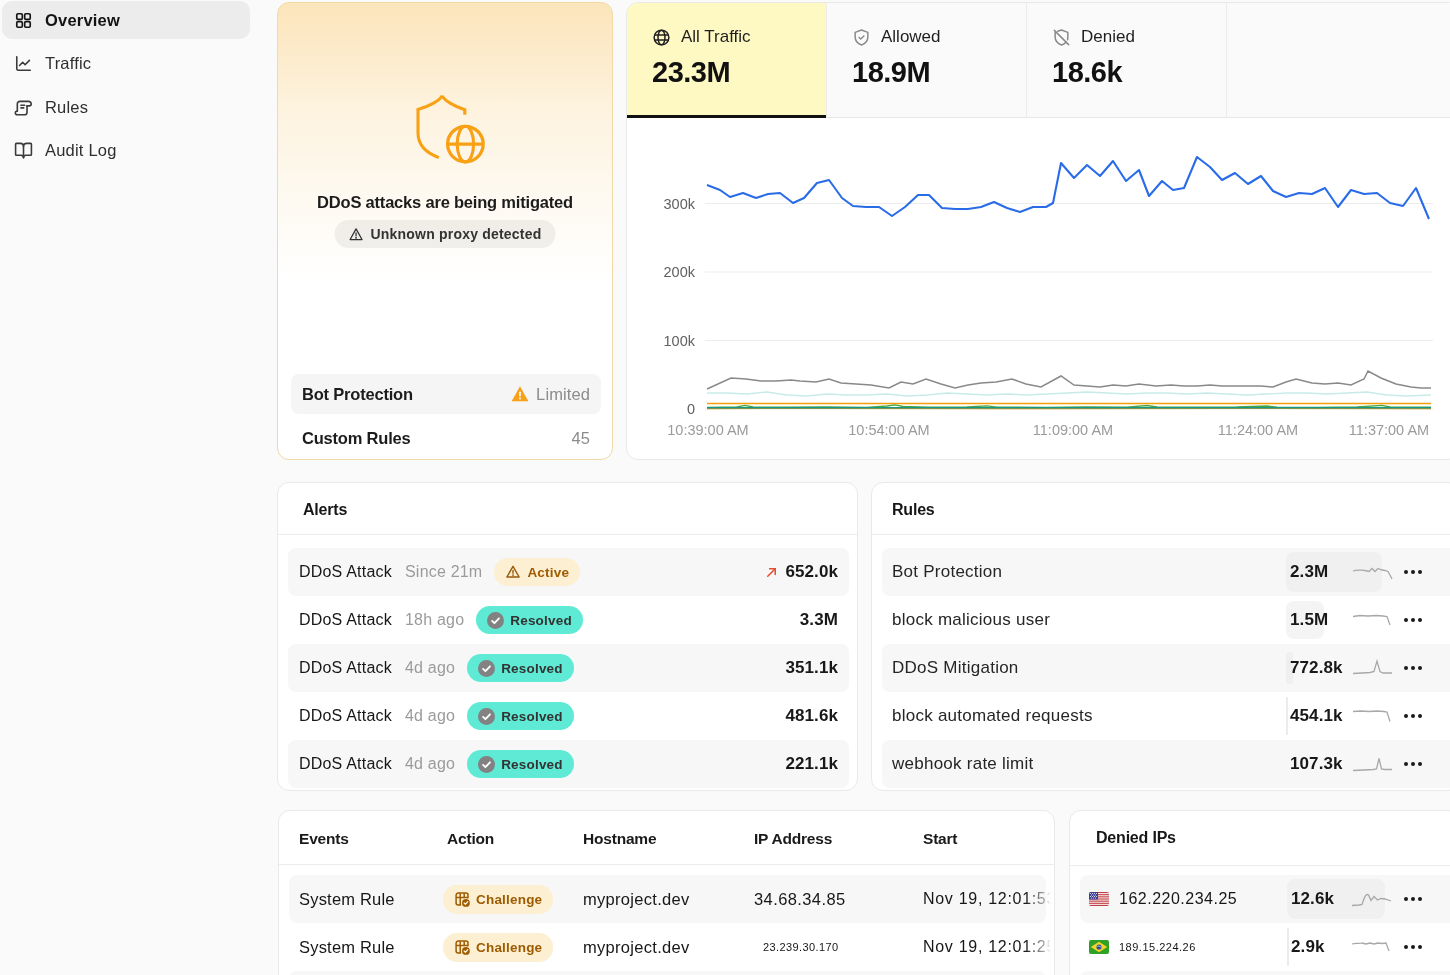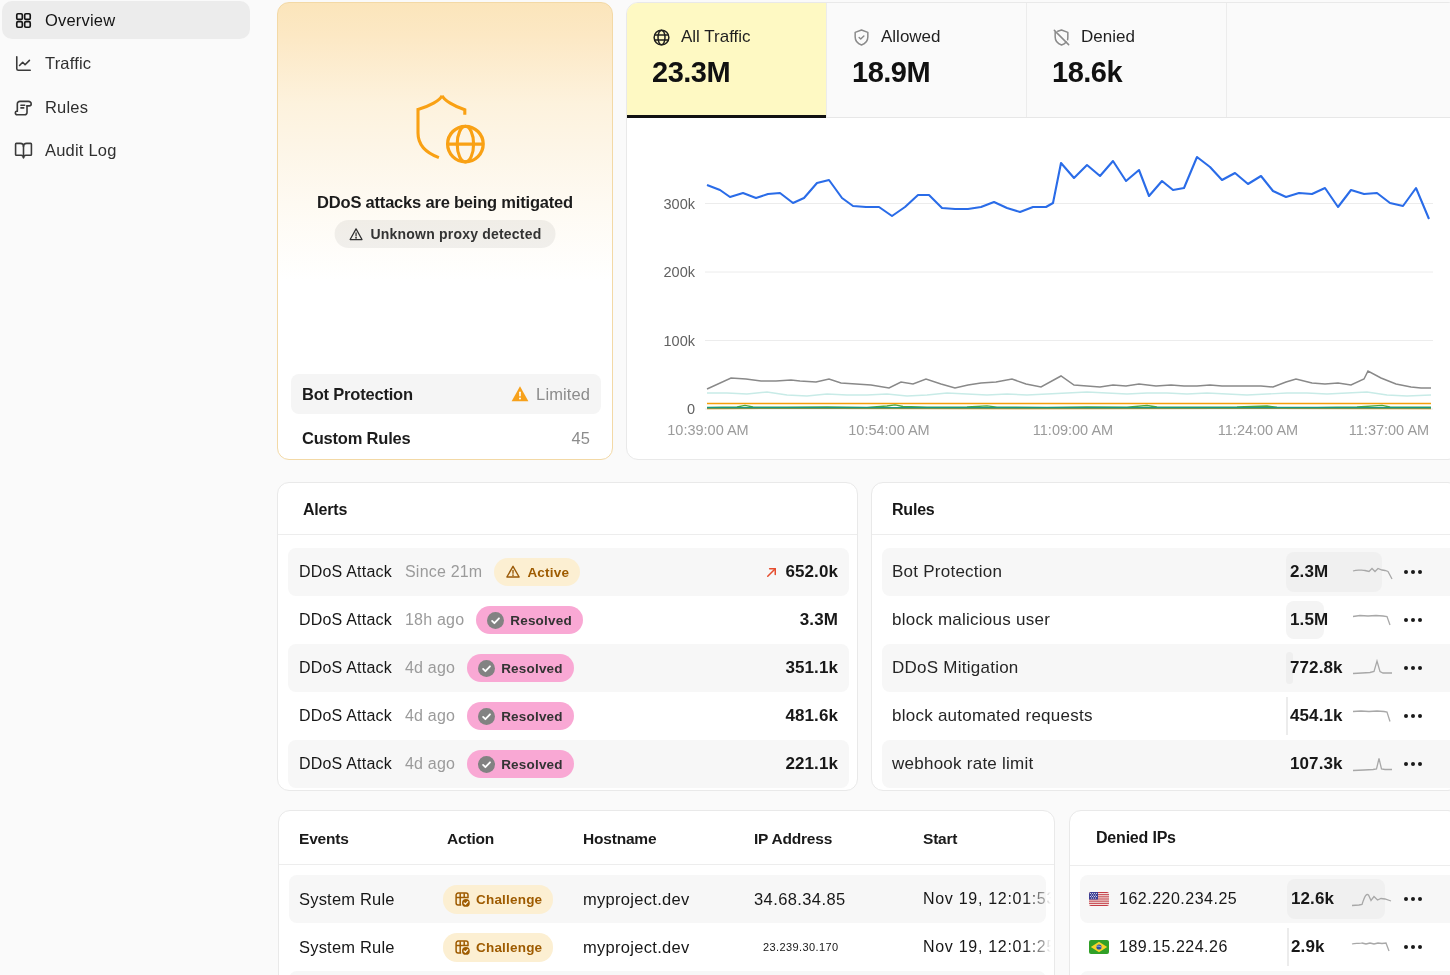--- a/index.html
+++ b/index.html
@@ -30,38 +30,38 @@
   .tab.active:after { content:""; position:absolute; left:0; right:0; bottom:-1px; height:3px; background:#111; }
   .tab .tl { display:flex; align-items:center; gap:10px; font-size:17px; color:#1f1f1f; letter-spacing:0; }
   .tab .tv { margin-top:9px; font-size:29px; font-weight:700; color:#111; letter-spacing:-0.5px; }
   .tabrest { flex:1; background:#fafafa; }
   .divider { position:absolute; left:0; right:0; height:1px; background:#ededed; }
   .lrow { position:absolute; height:48px; border-radius:8px; display:flex; align-items:center; font-size:16px; letter-spacing:0.2px; }
   .lrow.odd { background:#f7f7f7; }
   .gray { color:#9b9b9b; }
   .badge { height:28px; border-radius:14px; display:flex; align-items:center; gap:6px; padding:0 11px; font-size:13.5px; font-weight:700; }
   .badge.active { background:#fcefd2; color:#9e5b00; }
-  .badge.resolved { background:#f9a8d4; color:#333;justify-content:flex-end; }
+  .badge.resolved { background:#5eead4; color:#333;justify-content:flex-end; }
   .badge.chal { background:#fcefd2; color:#9e5b00; height:29px; }
   .num { font-weight:700; color:#181818; font-size:17px; letter-spacing:0.1px; }
 
   #alerts { left:277px; top:482px; width:581px; height:309px; }
   #rules  { left:871px; top:482px; width:589px; height:309px; }
   #events { left:278px; top:810px; width:777px; height:300px; }
   #denied { left:1069px; top:810px; width:391px; height:300px; }
 
   .th { font-weight:700; color:#1a1a1a; font-size:15.5px; letter-spacing:-0.2px; }
   .dots { display:inline-flex; gap:3.2px; align-items:center; }
   .dots i { width:4px; height:4px; border-radius:50%; background:#1a1a1a; }
 </style>
 </head>
 <body>
 
 <div class="nav">
-  <div class="navitem active" style="top:1px;">
+  <div class="navitem active" style="top:1px;font-weight:bold;">
     <svg width="19" height="19" viewBox="0 0 24 24" fill="none" stroke="#141414" stroke-width="2.1">
         <rect x="3.5" y="3.5" width="7" height="7" rx="1.5"></rect>
         <rect x="13.5" y="3.5" width="7" height="7" rx="1.5"></rect>
         <rect x="3.5" y="13.5" width="7" height="7" rx="1.5"></rect>
         <rect x="13.5" y="13.5" width="7" height="7" rx="1.5"></rect>
       </svg>
     Overview
   </div>
   <div class="navitem" style="top:44px;">
     <svg width="19" height="19" viewBox="0 0 24 24" fill="none" stroke="#3a3a3a" stroke-width="2" stroke-linecap="round" stroke-linejoin="round">
@@ -412,21 +412,21 @@
         <i></i>
       </span>
   </div>
   <div class="lrow" style="left:10px;top:112px;width:381px;">
     <svg style="position:absolute;left:9px;top:17px;" width="20" height="14" viewBox="0 0 20 14">
         <rect width="20" height="14" rx="2" fill="#31a027"></rect>
         <path d="M10 1.8 18.2 7 10 12.2 1.8 7z" fill="#f7d32a"></path>
         <circle cx="10" cy="7" r="2.6" fill="#2a4fa0"></circle>
         <path d="M7.6 6.4c1.6-0.6 3.2-0.3 4.8 0.8" stroke="#fff" stroke-width="0.55" fill="none"></path>
       </svg>
-    <span style="position:absolute;left:39px;font-size:16px;letter-spacing:0.5px;">189.15.224.26</span>
+    <span style="position:absolute;left:39px;font-size:11px;letter-spacing:0.5px;">189.15.224.26</span>
     <span style="position:absolute;left:207px;top:5px;width:2px;height:38px;background:#ececec;"></span>
     <span class="num" style="position:absolute;left:211px;">2.9k</span>
     <svg style="position:absolute;left:271px;top:14px;" width="42" height="20" viewBox="0 0 42 20" fill="none">
         <path d="M1 7 C5 5.5 8 7 11 6 L15 7 19 6 23 7 27 6 31 6.5 35 6 38 14" stroke="#a8a8a8" stroke-width="1.3"></path>
       </svg>
     <span class="dots" style="position:absolute;left:324px;">
         <i></i>
         <i></i>
         <i></i>
       </span>

